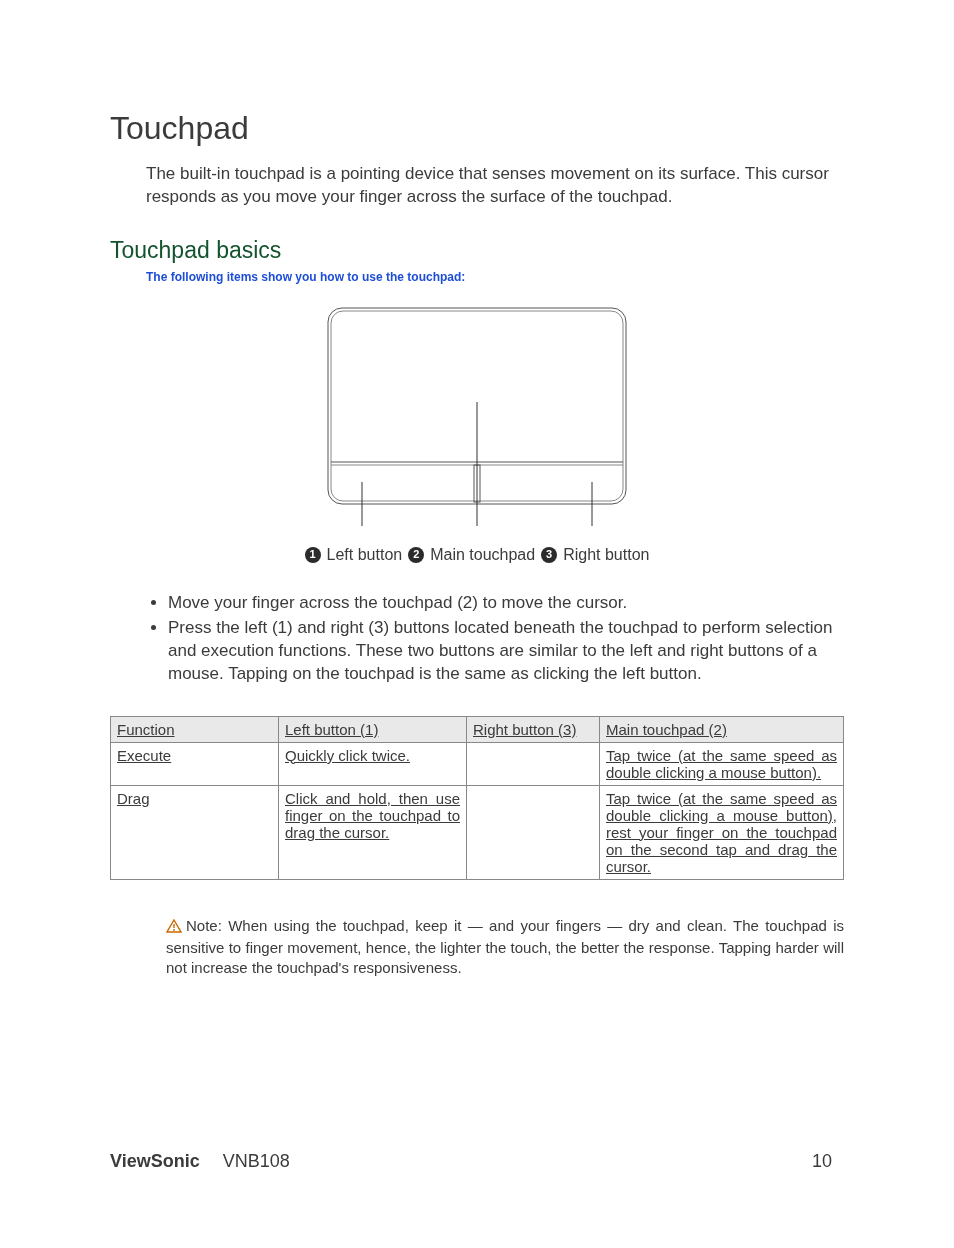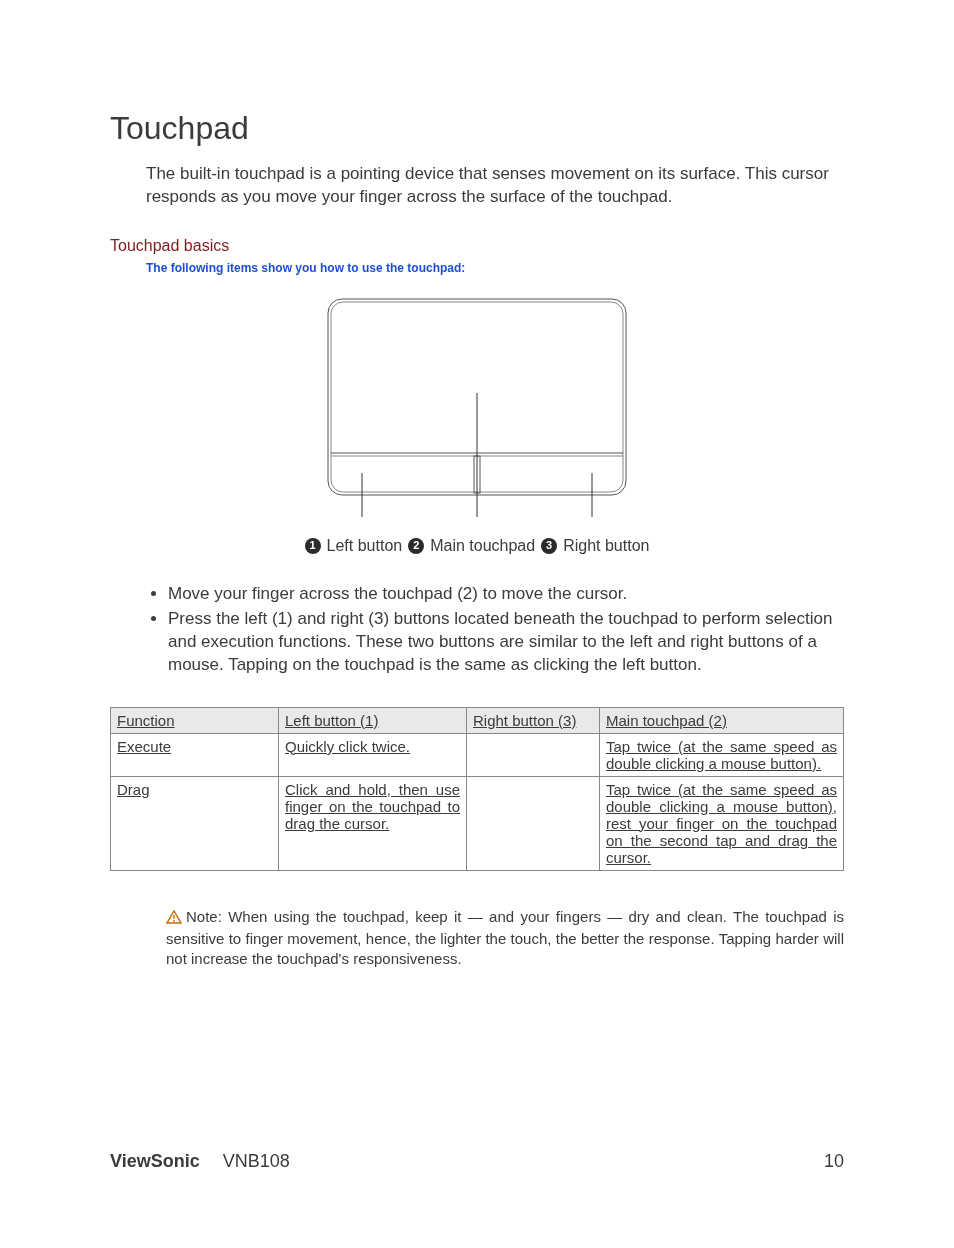--- a/index.html
+++ b/index.html
@@ -22,24 +22,24 @@
     margin: 0 0 16px 0;
     color: #3b3b3b;
   }
   .intro {
     margin: 8px 0 28px 36px;
     font-size: 17px;
     line-height: 1.35;
     color: #3b3b3b;
   }
   h2.subheading {
-    font-size: 16px;
+    font-size: 23px;
     font-weight: 400;
     margin: 0 0 6px 0;
-    color: #7f1d1d;
+    color: #14532d;
   }
   .sub-intro {
     margin: 0 0 18px 36px;
     font-size: 12px;
     color: #1d4ed8;
     font-weight: bold;
   }
   .diagram-wrap {
     display: flex;
     justify-content: center;
@@ -104,21 +104,21 @@
   }
   .note-icon {
     display: inline-block;
     vertical-align: -2px;
     margin-right: 4px;
   }
 
   .footer {
     position: absolute;
     left: 110px;
-    right: 110px;
+    right: 122px;
     bottom: 76px;
     display: flex;
     justify-content: space-between;
     align-items: baseline;
     font-size: 18px;
     color: #3b3b3b;
   }
   .footer .brand { font-weight: bold; }
   .footer .model { margin-left: 18px; font-weight: 400; }
 </style>

